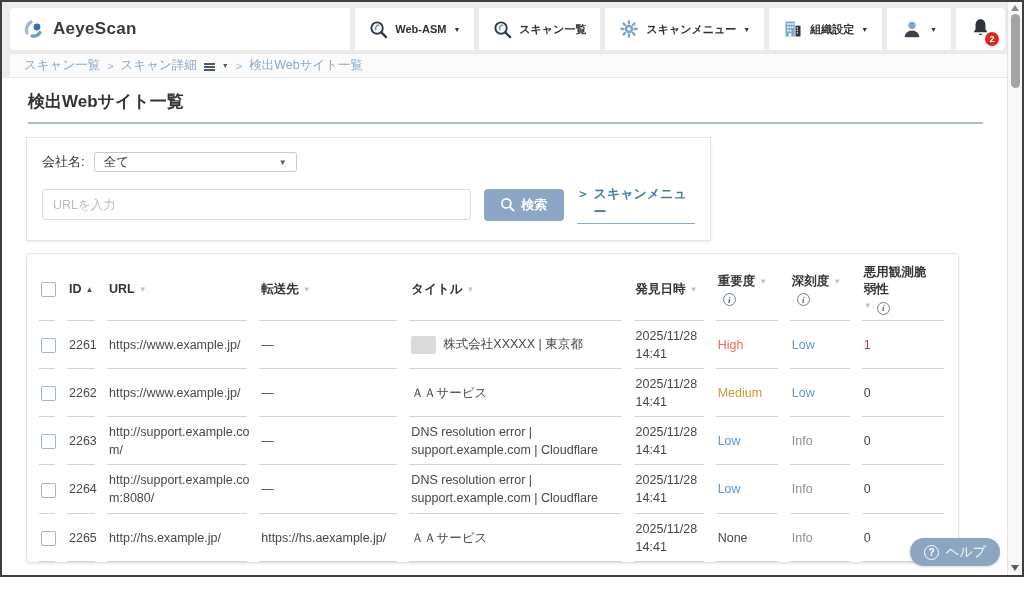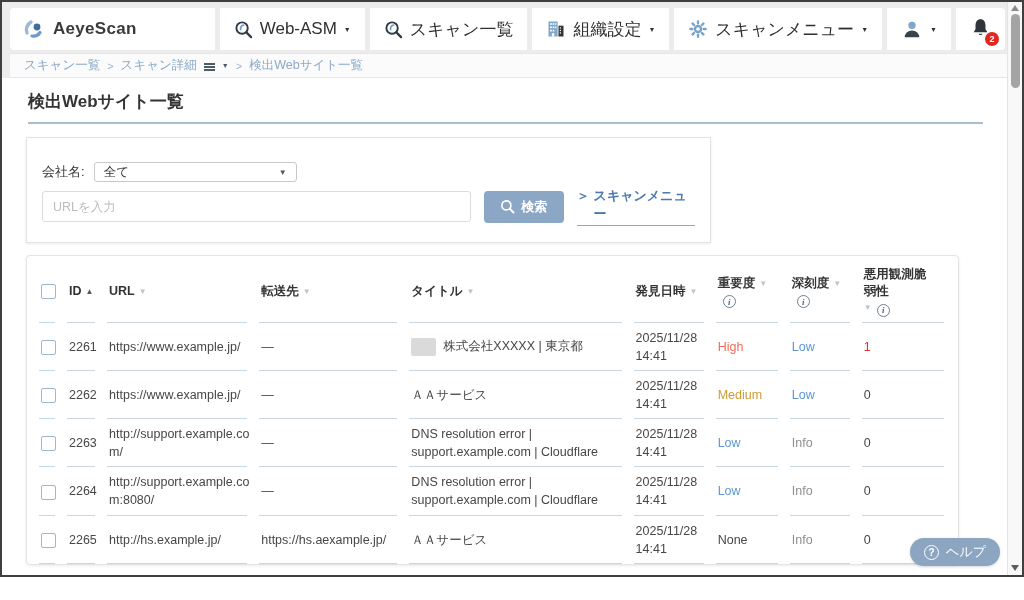--- a/index.html
+++ b/index.html
@@ -8,21 +8,21 @@
   .viewport { position:absolute; left:0; top:0; width:1024px; height:577px;
               border:2px solid #3f3f3f; background:#ececec; overflow:hidden; }
   .content-col { position:absolute; left:0; top:0; right:15px; bottom:0; display:flex; flex-direction:column; }
 
   
   .navstrip { padding:6px 2px 3px 8px; background:#ececec; }
   .navbar { display:flex; gap:5px; height:42px;text-align:right; }
   .nav-seg { background:#fff; display:flex; align-items:center; padding:0 14px; gap:7px; }
   .nav-seg.logo-seg { flex:1; border-radius:4px 0 0 4px; padding-left:12px; }
   .logo-text { font-size:17px; font-weight:bold; color:#3a3a3a; letter-spacing:.3px; }
-  .nav-label { font-size:17px; font-weight:normal; color:#2f2f2f; white-space:nowrap; }
+  .nav-label { font-size:11px; font-weight:bold; color:#2f2f2f; white-space:nowrap; }
   .caret { font-size:7px; color:#333; line-height:1; }
   .bell-wrap { position:relative; }
   .badge { position:absolute; right:-8px; bottom:-4px; background:#e0281e; color:#fff;
            font-size:9px; font-weight:bold; width:14px; height:14px; border-radius:50%;
            display:flex; align-items:center; justify-content:center; }
 
   
   .breadcrumb { margin:0 0 0 8px; background:#fbfbfb; border-top:1px solid #e7e7e7; border-bottom:1px solid #e7e7e7;
                 height:25px; display:flex; align-items:center; gap:7px; padding:0 14px;
                 font-size:12.5px; color:#8aa9c9; }
@@ -38,28 +38,28 @@
   .page-title { font-size:17px; font-weight:bold; color:#333; padding-bottom:9px;
                 border-bottom:2px solid #a9bfce; margin:0 4px 0 4px; }
   .section-head { margin:17px 4px 0 4px; display:flex; align-items:center; gap:9px;
                   padding-bottom:8px; border-bottom:1px solid #dcdcdc; position:relative; }
   .section-head::after { content:""; position:absolute; left:0; bottom:-2px; width:22px; height:3px; background:#7ea6cc; }
   .bullet { width:8px; height:8px; border-radius:50%; background:#5b8fc9; }
   .section-title { font-size:15px; font-weight:bold; color:#333; }
 
   
   .filter-card { margin:13px 0 0 2px; width:685px; background:#fff; border:1px solid #e3e3e3;
-                 border-radius:0; box-shadow:0 1px 3px rgba(0,0,0,.08); padding:24px 15px 16px; }
+                 border-radius:0; box-shadow:0 1px 3px rgba(0,0,0,.08); padding:14px 15px 16px; }
   .filter-row1 { display:flex; align-items:center; gap:9px; }
   .filter-label { font-size:13px; color:#333; }
   .select { width:203px; height:20px; border:1px solid #c9c9c9; border-radius:3px; background:#fff;
             display:flex; align-items:center; justify-content:space-between; padding:0 9px; cursor:pointer; }
   .select-value { font-size:12.5px; color:#333; }
   .select-caret { font-size:8px; color:#555; }
-  .filter-row2 { display:flex; align-items:center; margin-top:5px; gap:13px; }
+  .filter-row2 { display:flex; align-items:center; margin-top:13px; gap:13px; }
   .url-input { width:445px; height:31px; border:1px solid #dcdcdc; border-radius:3px; padding:0 10px;
                font-size:12.5px; color:#333; font-family:inherit; }
   .url-input::placeholder { color:#bcbcbc; }
   .search-btn { width:83px; height:32px; background:#8ba7c5; border:none; border-radius:4px; color:#fff;
                 font-size:13px; font-weight:bold; display:flex; align-items:center; justify-content:center;
                 gap:6px; cursor:pointer; font-family:Liberation Sans, sans-serif; }
   .route-link { font-size:13px; font-weight:bold; color:#4a7aae; text-decoration:none;
                 border-bottom:1px solid #8aa9c9; padding-bottom:2px; display:inline-flex; gap:4px; cursor:pointer; }
   .route-chev { color:#4a7aae; }
 
@@ -134,20 +134,39 @@
             <svg width="19" height="19" viewBox="0 0 20 20">
               <circle cx="8.5" cy="8.5" r="6" stroke="#2e3a46" stroke-width="2" fill="none"></circle>
               <path d="M7 10 a3.5 3.5 0 0 1 3 -4.5" stroke="#6f9bc8" stroke-width="1.8" fill="none" stroke-linecap="round"></path>
               <line x1="13" y1="13" x2="18" y2="18" stroke="#2e3a46" stroke-width="2.4" stroke-linecap="round"></line>
             </svg>
             <span class="nav-label">スキャン一覧</span>
           </div>
 
           <div class="nav-seg">
             <svg width="20" height="20" viewBox="0 0 24 24">
+              <g fill="#7ba3c9">
+                <rect x="10.6" y="1.5" width="2.8" height="5" rx="1"></rect>
+                <rect x="10.6" y="1.5" width="2.8" height="5" rx="1" transform="rotate(45 12 12)"></rect>
+                <rect x="10.6" y="1.5" width="2.8" height="5" rx="1" transform="rotate(90 12 12)"></rect>
+                <rect x="10.6" y="1.5" width="2.8" height="5" rx="1" transform="rotate(135 12 12)"></rect>
+                <rect x="10.6" y="1.5" width="2.8" height="5" rx="1" transform="rotate(180 12 12)"></rect>
+                <rect x="10.6" y="1.5" width="2.8" height="5" rx="1" transform="rotate(225 12 12)"></rect>
+                <rect x="10.6" y="1.5" width="2.8" height="5" rx="1" transform="rotate(270 12 12)"></rect>
+                <rect x="10.6" y="1.5" width="2.8" height="5" rx="1" transform="rotate(315 12 12)"></rect>
+              </g>
+              <circle cx="12" cy="12" r="5.2" fill="#7ba3c9"></circle>
+              <circle cx="12" cy="12" r="2.2" fill="#fff"></circle>
+            </svg>
+            <span class="nav-label">スキャンメニュー</span>
+            <span class="caret">▼</span>
+          </div>
+
+          <div class="nav-seg">
+            <svg width="20" height="20" viewBox="0 0 24 24">
               <rect x="3" y="3" width="11" height="18" fill="#7fa7cb"></rect>
               <g fill="#fff">
                 <rect x="5" y="5" width="2" height="2"></rect>
                   <rect x="8" y="5" width="2" height="2"></rect>
                   <rect x="11" y="5" width="1.5" height="2"></rect>
                 <rect x="5" y="9" width="2" height="2"></rect>
                   <rect x="8" y="9" width="2" height="2"></rect>
                   <rect x="11" y="9" width="1.5" height="2"></rect>
                 <rect x="5" y="13" width="2" height="2"></rect>
                   <rect x="8" y="13" width="2" height="2"></rect>
@@ -158,39 +177,20 @@
                   <rect x="16.5" y="10" width="1.5" height="1.5"></rect>
                   <rect x="16.5" y="13" width="1.5" height="1.5"></rect>
                   <rect x="16.5" y="16" width="1.5" height="1.5"></rect>
                 </g>
             </svg>
             <span class="nav-label">組織設定</span>
             <span class="caret">▼</span>
           </div>
 
           <div class="nav-seg">
-            <svg width="20" height="20" viewBox="0 0 24 24">
-              <g fill="#7ba3c9">
-                <rect x="10.6" y="1.5" width="2.8" height="5" rx="1"></rect>
-                <rect x="10.6" y="1.5" width="2.8" height="5" rx="1" transform="rotate(45 12 12)"></rect>
-                <rect x="10.6" y="1.5" width="2.8" height="5" rx="1" transform="rotate(90 12 12)"></rect>
-                <rect x="10.6" y="1.5" width="2.8" height="5" rx="1" transform="rotate(135 12 12)"></rect>
-                <rect x="10.6" y="1.5" width="2.8" height="5" rx="1" transform="rotate(180 12 12)"></rect>
-                <rect x="10.6" y="1.5" width="2.8" height="5" rx="1" transform="rotate(225 12 12)"></rect>
-                <rect x="10.6" y="1.5" width="2.8" height="5" rx="1" transform="rotate(270 12 12)"></rect>
-                <rect x="10.6" y="1.5" width="2.8" height="5" rx="1" transform="rotate(315 12 12)"></rect>
-              </g>
-              <circle cx="12" cy="12" r="5.2" fill="#7ba3c9"></circle>
-              <circle cx="12" cy="12" r="2.2" fill="#fff"></circle>
-            </svg>
-            <span class="nav-label">スキャンメニュー</span>
-            <span class="caret">▼</span>
-          </div>
-
-          <div class="nav-seg">
             <svg width="22" height="22" viewBox="0 0 24 24">
               <circle cx="12" cy="8" r="4" fill="#7fa7cb"></circle>
               <path d="M4 21 a8 7.5 0 0 1 16 0 z" fill="#37424c"></path>
             </svg>
             <span class="caret">▼</span>
           </div>
 
           <div class="nav-seg" style="border-radius:0 4px 4px 0;">
             <span class="bell-wrap">
               <svg width="21" height="21" viewBox="0 0 24 24">

